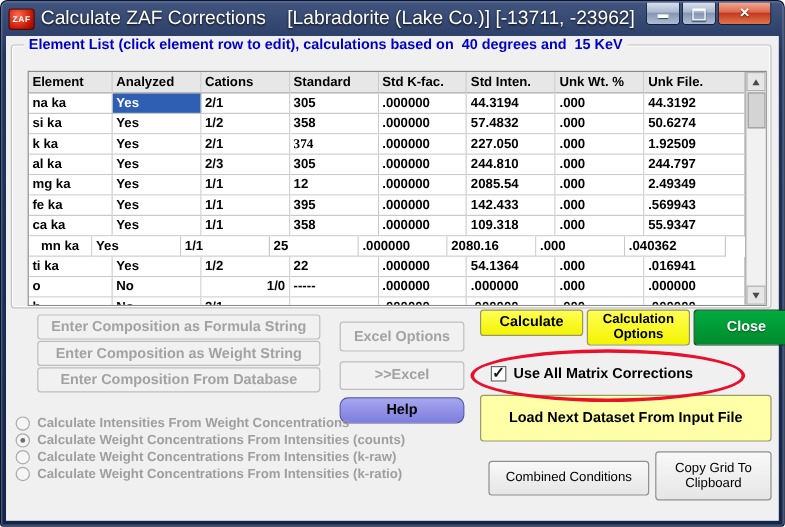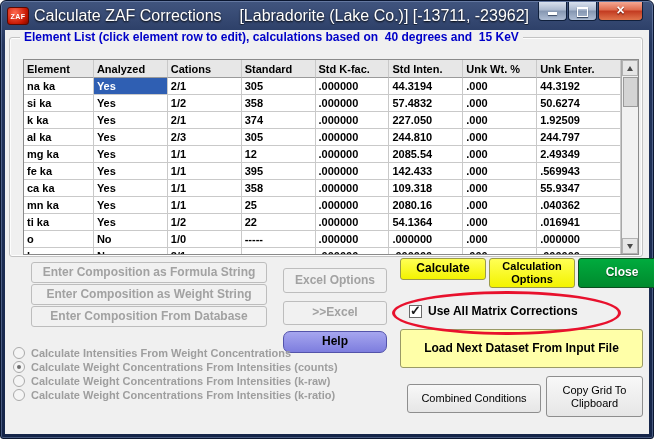--- a/index.html
+++ b/index.html
@@ -120,21 +120,21 @@
       <div class="grid">
         <div class="grid-main">
           <div class="grid-head">
               <div class="gcell ghead" style="width: 70px;">Element</div>
               <div class="gcell ghead" style="width: 74px;">Analyzed</div>
               <div class="gcell ghead" style="width: 74px;">Cations</div>
               <div class="gcell ghead" style="width: 74px;">Standard</div>
               <div class="gcell ghead" style="width: 74px;">Std K-fac.</div>
               <div class="gcell ghead" style="width: 74px;">Std Inten.</div>
               <div class="gcell ghead" style="width: 74px;">Unk Wt. %</div>
-              <div class="gcell ghead" style="width: 84px;">Unk Enter.</div>
+              <div class="gcell ghead" style="width: 84px;">Unk File.</div>
             </div>
           <div class="grid-body">
               <div class="grow">
                 <div class="gcell" style="width: 70px;">na ka</div>
                 <div class="gcell sel" style="width: 74px;">Yes</div>
                 <div class="gcell" style="width: 74px;">2/1</div>
                 <div class="gcell" style="width: 74px;">305</div>
                 <div class="gcell" style="width: 74px;">.000000</div>
                 <div class="gcell" style="width: 74px;">44.3194</div>
                 <div class="gcell" style="width: 74px;">.000</div>
@@ -147,21 +147,21 @@
                 <div class="gcell" style="width: 74px;">358</div>
                 <div class="gcell" style="width: 74px;">.000000</div>
                 <div class="gcell" style="width: 74px;">57.4832</div>
                 <div class="gcell" style="width: 74px;">.000</div>
                 <div class="gcell" style="width: 84px;">50.6274</div>
               </div>
               <div class="grow">
                 <div class="gcell" style="width: 70px;">k ka</div>
                 <div class="gcell" style="width: 74px;">Yes</div>
                 <div class="gcell" style="width: 74px;">2/1</div>
-                <div class="gcell" style="width: 74px;">374</div>
+                <div class="gcell" style="width: 74px; font-family: Liberation Serif, serif;">374</div>
                 <div class="gcell" style="width: 74px;">.000000</div>
                 <div class="gcell" style="width: 74px;">227.050</div>
                 <div class="gcell" style="width: 74px;">.000</div>
                 <div class="gcell" style="width: 84px;">1.92509</div>
               </div>
               <div class="grow">
                 <div class="gcell" style="width: 70px;">al ka</div>
                 <div class="gcell" style="width: 74px;">Yes</div>
                 <div class="gcell" style="width: 74px;">2/3</div>
                 <div class="gcell" style="width: 74px;">305</div>
@@ -194,21 +194,21 @@
                 <div class="gcell" style="width: 70px;">ca ka</div>
                 <div class="gcell" style="width: 74px;">Yes</div>
                 <div class="gcell" style="width: 74px;">1/1</div>
                 <div class="gcell" style="width: 74px;">358</div>
                 <div class="gcell" style="width: 74px;">.000000</div>
                 <div class="gcell" style="width: 74px;">109.318</div>
                 <div class="gcell" style="width: 74px;">.000</div>
                 <div class="gcell" style="width: 84px;">55.9347</div>
               </div>
               <div class="grow">
-                <div class="gcell" style="width: 70px;">mn ka</div>
+                <div class="gcell" style="width: 53px; text-align: center;">mn ka</div>
                 <div class="gcell" style="width: 74px;">Yes</div>
                 <div class="gcell" style="width: 74px;">1/1</div>
                 <div class="gcell" style="width: 74px;">25</div>
                 <div class="gcell" style="width: 74px;">.000000</div>
                 <div class="gcell" style="width: 74px;">2080.16</div>
                 <div class="gcell" style="width: 74px;">.000</div>
                 <div class="gcell" style="width: 84px;">.040362</div>
               </div>
               <div class="grow">
                 <div class="gcell" style="width: 70px;">ti ka</div>
@@ -216,21 +216,21 @@
                 <div class="gcell" style="width: 74px;">1/2</div>
                 <div class="gcell" style="width: 74px;">22</div>
                 <div class="gcell" style="width: 74px;">.000000</div>
                 <div class="gcell" style="width: 74px;">54.1364</div>
                 <div class="gcell" style="width: 74px;">.000</div>
                 <div class="gcell" style="width: 84px;">.016941</div>
               </div>
               <div class="grow">
                 <div class="gcell" style="width: 70px;">o</div>
                 <div class="gcell" style="width: 74px;">No</div>
-                <div class="gcell" style="width: 74px;">1/0</div>
+                <div class="gcell" style="width: 74px; text-align: right;">1/0</div>
                 <div class="gcell" style="width: 74px;">-----</div>
                 <div class="gcell" style="width: 74px;">.000000</div>
                 <div class="gcell" style="width: 74px;">.000000</div>
                 <div class="gcell" style="width: 74px;">.000</div>
                 <div class="gcell" style="width: 84px;">.000000</div>
               </div>
               <div class="grow">
                 <div class="gcell" style="width: 70px;">h</div>
                 <div class="gcell" style="width: 74px;">No</div>
                 <div class="gcell" style="width: 74px;">2/1</div>

